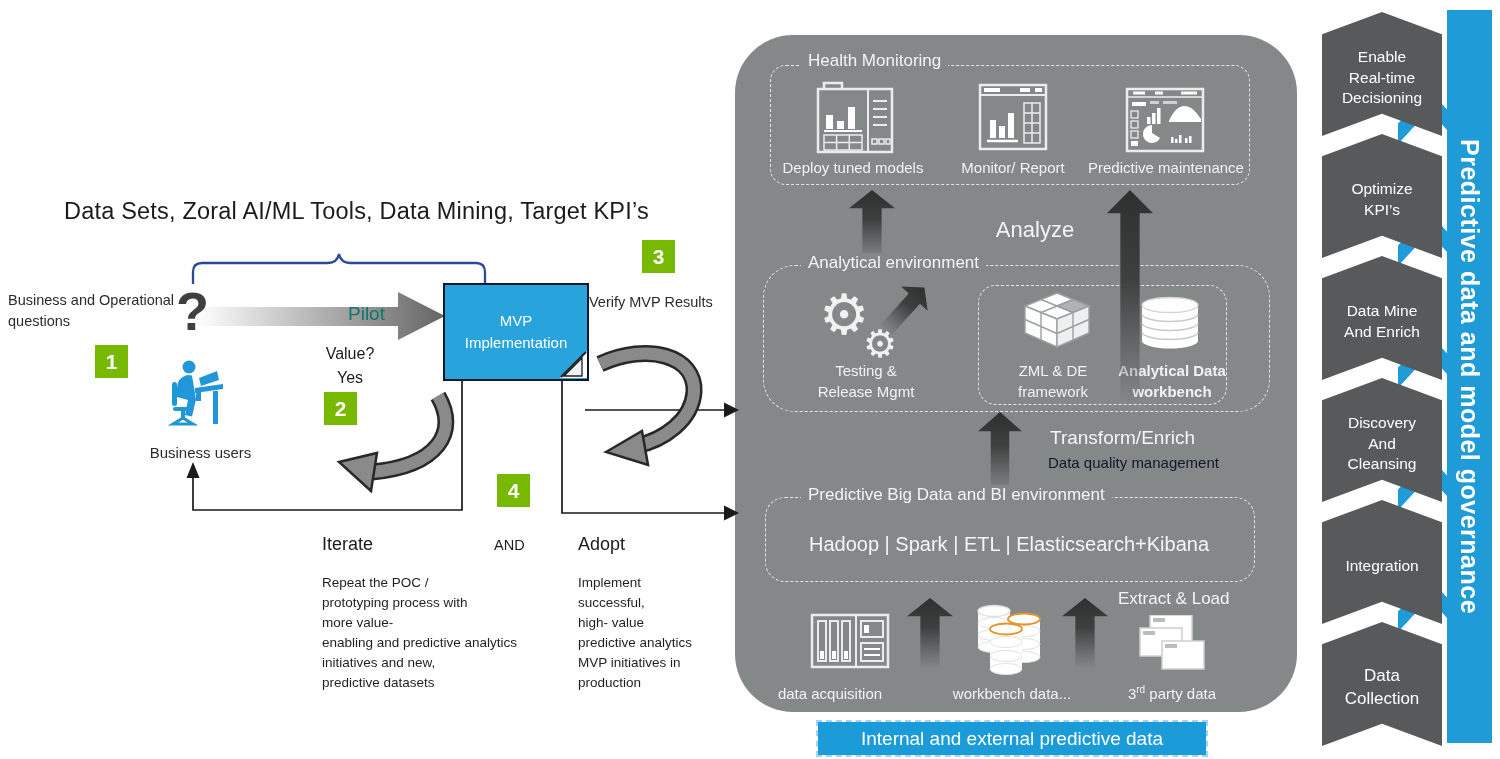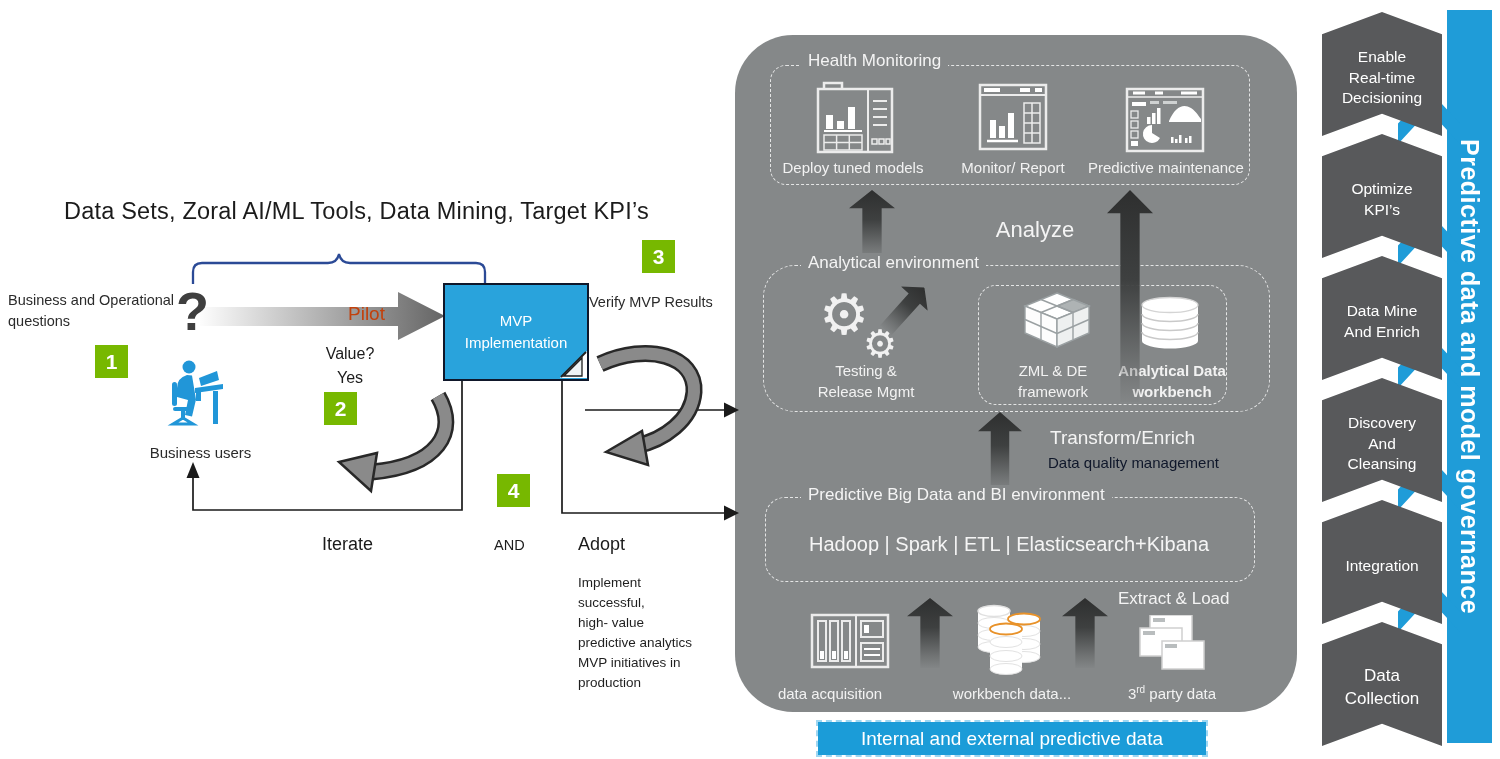--- a/index.html
+++ b/index.html
@@ -9,21 +9,21 @@
   .pre{white-space:pre-line;}
   .ctr{text-align:center;}
   
   .main-title{font-size:23.5px;color:#1b1b1b;letter-spacing:.2px;}
   .small-lbl{font-size:14.5px;color:#2b2b2b;line-height:1.45;}
   .qmark{font-size:54px;font-weight:bold;color:#3f3f3f;line-height:1;}
   .step{width:33px;height:33px;background:#77B800;color:#fff;font-size:21px;font-weight:bold;
         display:flex;align-items:center;justify-content:center;}
   .mvp{width:142px;height:94px;background:#29A3DC;border:2px solid #0f172a;display:flex;
        align-items:center;justify-content:center;color:#fff;font-size:15px;line-height:1.5;text-align:center;}
-  .pilot-lbl{color:#c2410c;font-size:19px;}
+  .pilot-lbl{color:#0f766e;font-size:19px;}
   .h2l{font-size:18px;color:#1b1b1b;}
   .body-txt{font-size:13.5px;line-height:20px;color:#1f1f1f;}
   
   .panel{left:735px;top:35px;width:562px;height:677px;background:#858889;border-radius:58px;}
   .dash{border:1.5px dashed rgba(255,255,255,.78);position:absolute;}
   .boxtitle{position:absolute;background:#858889;padding:0 7px;color:#f4f4f4;font-size:17px;white-space:nowrap;z-index:3;}
   .wlbl{color:#f2f2f2;font-size:15px;line-height:1.4;}
   .uparrow{position:absolute;z-index:1;
      clip-path:polygon(50% 0,100% 26%,71% 26%,71% 100%,29% 100%,29% 26%,0 26%);
      background:linear-gradient(to bottom,#2e2f2f,#3e4040 42%,rgba(72,74,74,.35) 82%,rgba(90,92,92,.05));}
@@ -327,20 +327,26 @@
     <svg width="27" height="27" viewBox="0 0 27 27">
       <polygon points="27,0 27,27 0,27" fill="#fff"></polygon>
       <path d="M1,26 L26,1" stroke="#1f1f1f" stroke-width="2"></path>
       <path d="M4,25 L22,7 L22,25 z" fill="#eef3f5" stroke="#1f1f1f" stroke-width="1.3"></path>
     </svg>
   </div>
 
   <div class="abs h2l" style="left:322px;top:534px;z-index:4;">Iterate</div>
   <div class="abs" style="left:494px;top:537px;font-size:14.5px;z-index:4;">AND</div>
   <div class="abs h2l" style="left:578px;top:534px;z-index:4;">Adopt</div>
+  <div class="abs body-txt pre" style="left:322px;top:573px;width:235px;z-index:4;">Repeat the POC /
+prototyping process with
+more value-
+enabling and predictive analytics
+initiatives  and new,
+predictive datasets</div>
   <div class="abs body-txt pre" style="left:578px;top:573px;width:150px;z-index:4;">Implement
 successful,
 high- value
 predictive analytics
 MVP initiatives in
 production</div>
 
 </div>
 
 </body></html>

